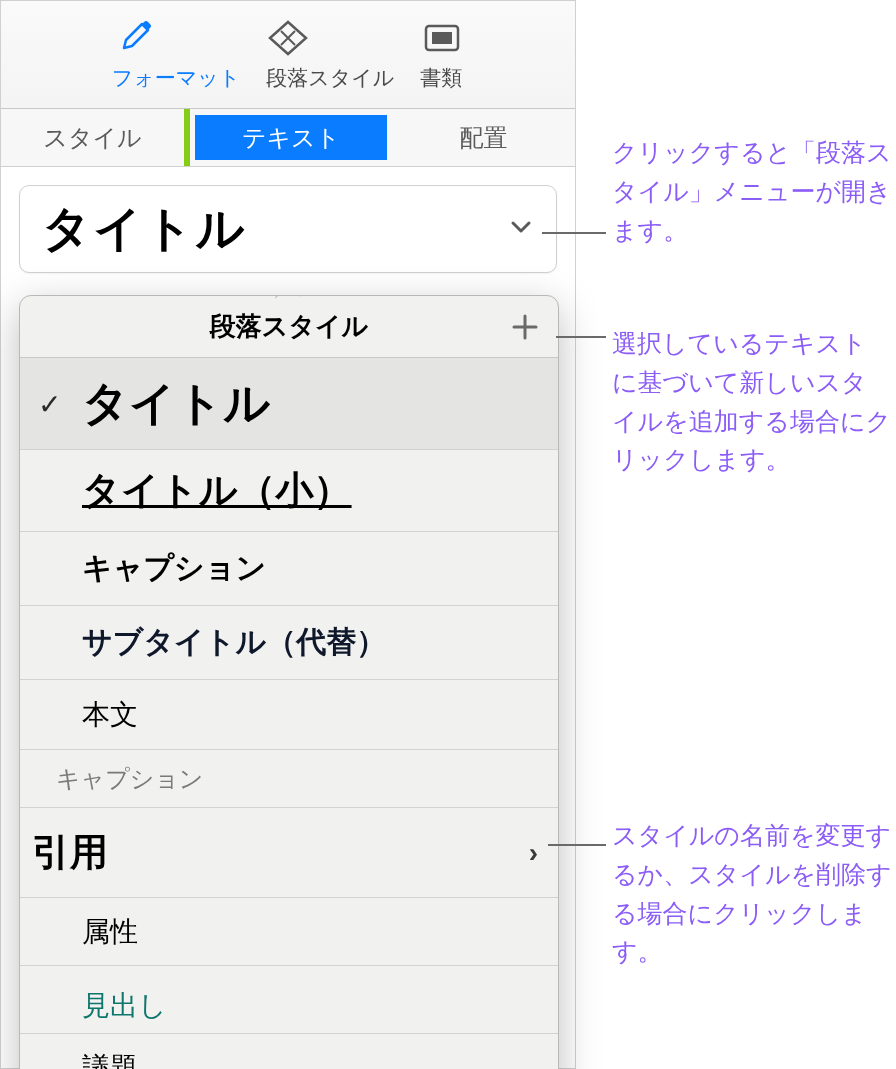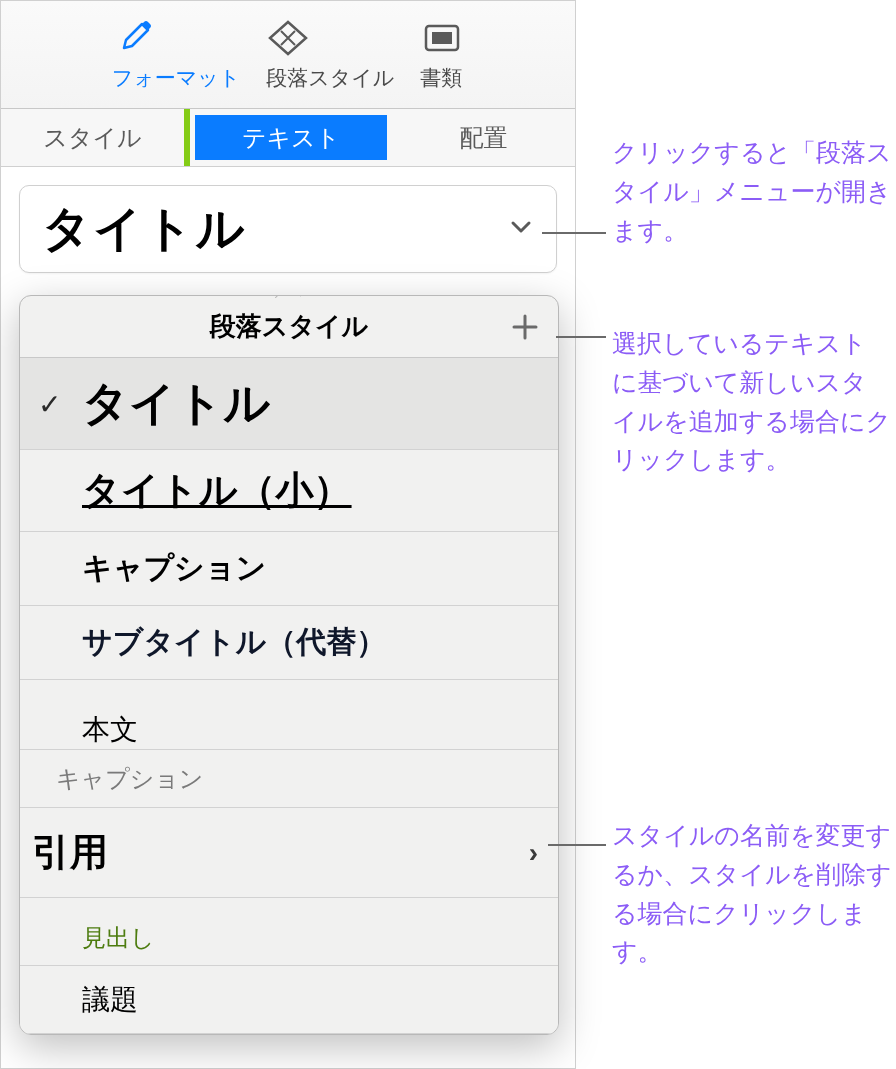--- a/index.html
+++ b/index.html
@@ -172,26 +172,26 @@
       font-weight: 700;
     }
     .st-title-large { font-size: 46px; font-weight: 800; color: #000; }
     .st-title-small { font-size: 38px; font-weight: 700; color: #000; text-decoration: underline; }
     .st-subtitle   { font-size: 30px; font-weight: 700; color: #000; }
     .st-subtitle-alt { font-size: 30px; font-weight: 700; color: #0f172a; }
     .st-body       { font-size: 28px; font-weight: 400; color: #000; }
     .st-caption    { font-size: 24px; font-weight: 400; color: #7a7a7a; }
     .st-quote      { font-size: 38px; font-weight: 800; color: #000; }
     .st-attr       { font-size: 28px; font-weight: 500; color: #000; }
-    .st-heading    { font-size: 24px; font-weight: 500; color: #4d7c0f; margin-top: 12px; }
+    .st-heading    { font-size: 28px; font-weight: 500; color: #0f766e; margin-top: 12px; }
     .st-agenda     { font-size: 28px; font-weight: 500; color: #000; }
     .style-row.r-title-large { height: 92px; }
     .style-row.r-title-small { height: 82px; }
     .style-row.r-subtitle, .style-row.r-subtitle-alt { height: 74px; }
-    .style-row.r-body { height: 70px; align-items: flex-end; }
+    .style-row.r-body { height: 70px; }
     .style-row.r-caption { height: 58px; padding-left: 36px; }
     .style-row.r-quote { height: 90px; padding-left: 12px; }
     .style-row.r-attr, .style-row.r-heading, .style-row.r-agenda { height: 68px; }
 
     .callout {
       position: absolute;
       font-size: 25px;
       line-height: 1.55;
       color: #8b5cf6;
       width: 280px;
@@ -281,20 +281,23 @@
       <li class="style-row r-body">
         <span class="st-body">本文</span>
       </li>
       <li class="style-row r-caption">
         <span class="st-caption">キャプション</span>
       </li>
       <li class="style-row r-quote">
         <span class="st-quote">引用</span>
         <span class="arrow">›</span>
       </li>
+      <li class="style-row r-attr">
+        <span class="st-attr">属性</span>
+      </li>
       <li class="style-row r-heading">
         <span class="st-heading">見出し</span>
       </li>
       <li class="style-row r-agenda">
         <span class="st-agenda">議題</span>
       </li>
     </ul>
   </div>
 
 </div>

